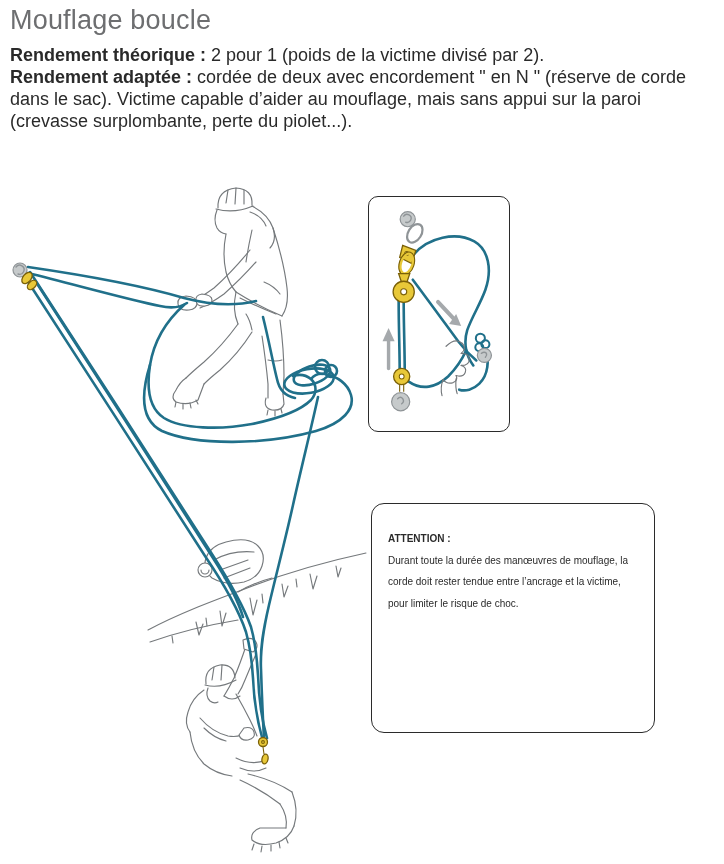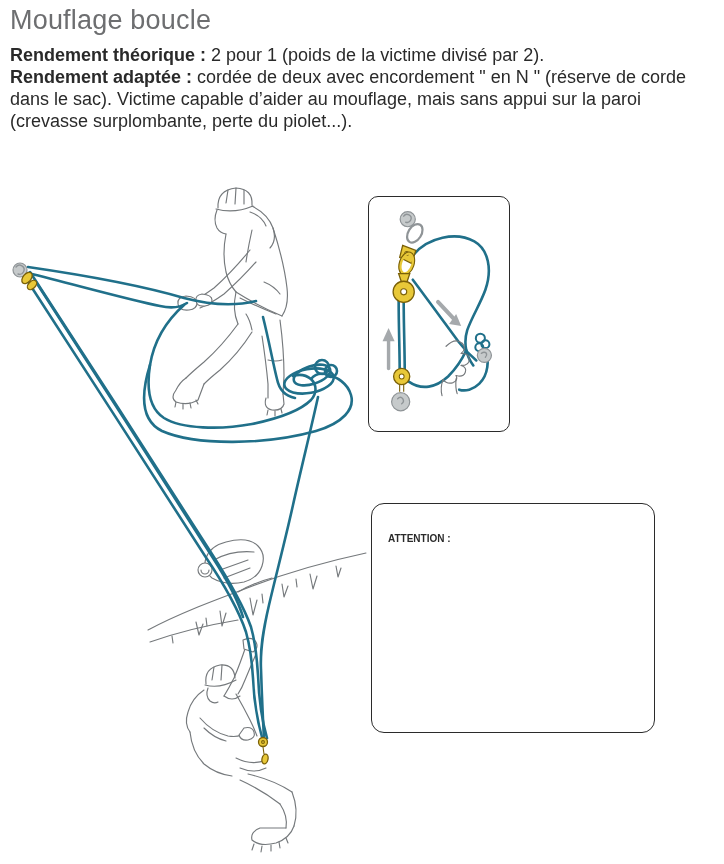--- a/index.html
+++ b/index.html
@@ -230,13 +230,14 @@
       <path class="fig" d="M91,167 q6,2 4,7 q-2,5 -9,3"></path>
       <path class="fig" d="M86,177 q2,5 -3,7 q-6,2 -10,-3"></path>
       <path class="fig" d="M73,181 q-3,8 -1,16"></path>
       <path class="fig" d="M86,180 q-1,9 1,15"></path>
     </g>
   </svg>
 </div>
 
 <div class="attention-box">
   <p class="attention-title">ATTENTION :</p>
+  <p>Durant toute la durée des manœuvres de mouflage, la corde doit rester tendue entre l’ancrage et la victime, pour limiter le risque de choc.</p>
 </div>
 
 </body></html>

